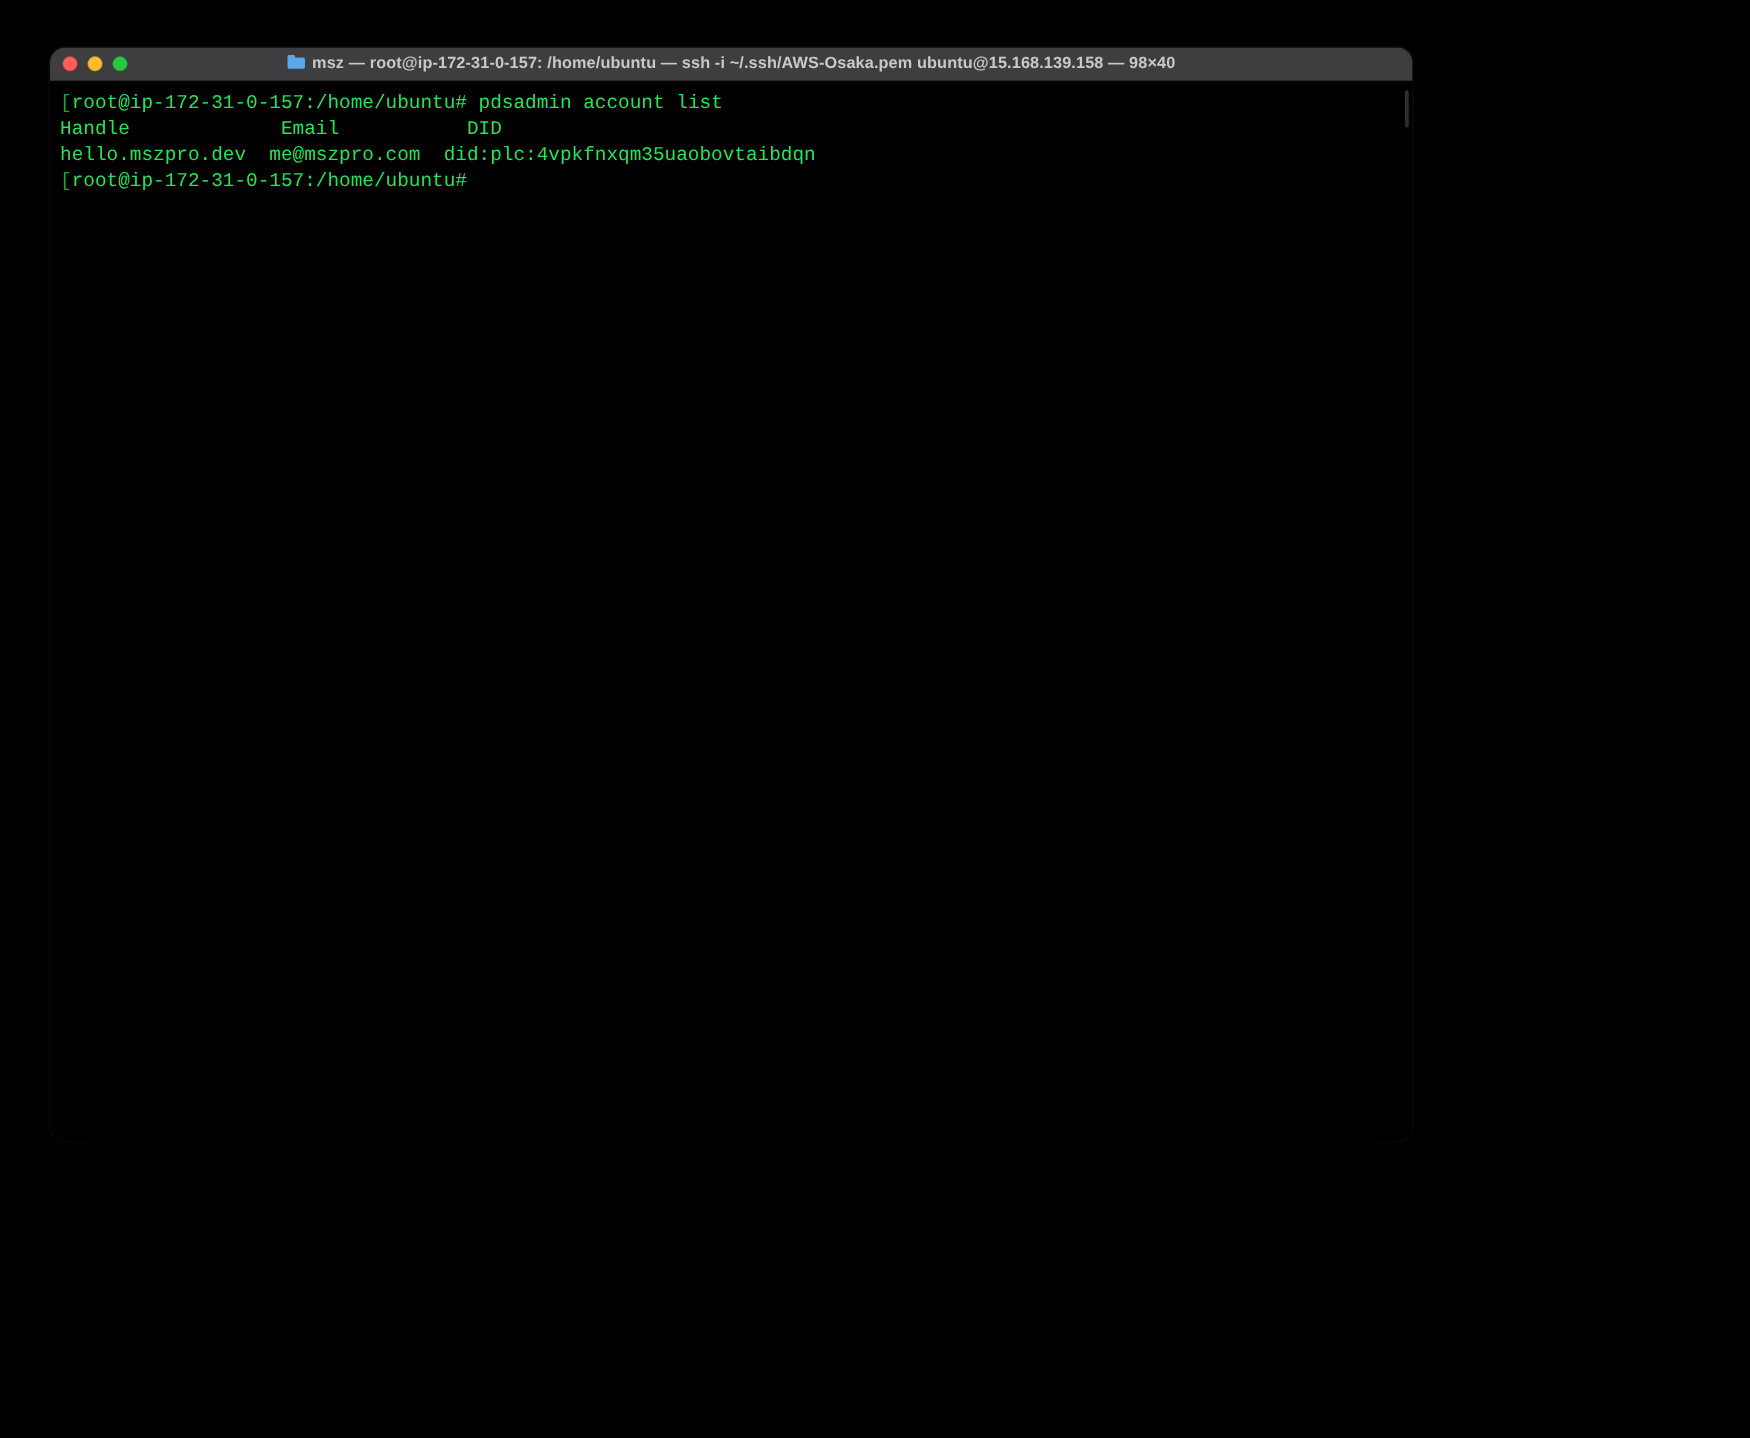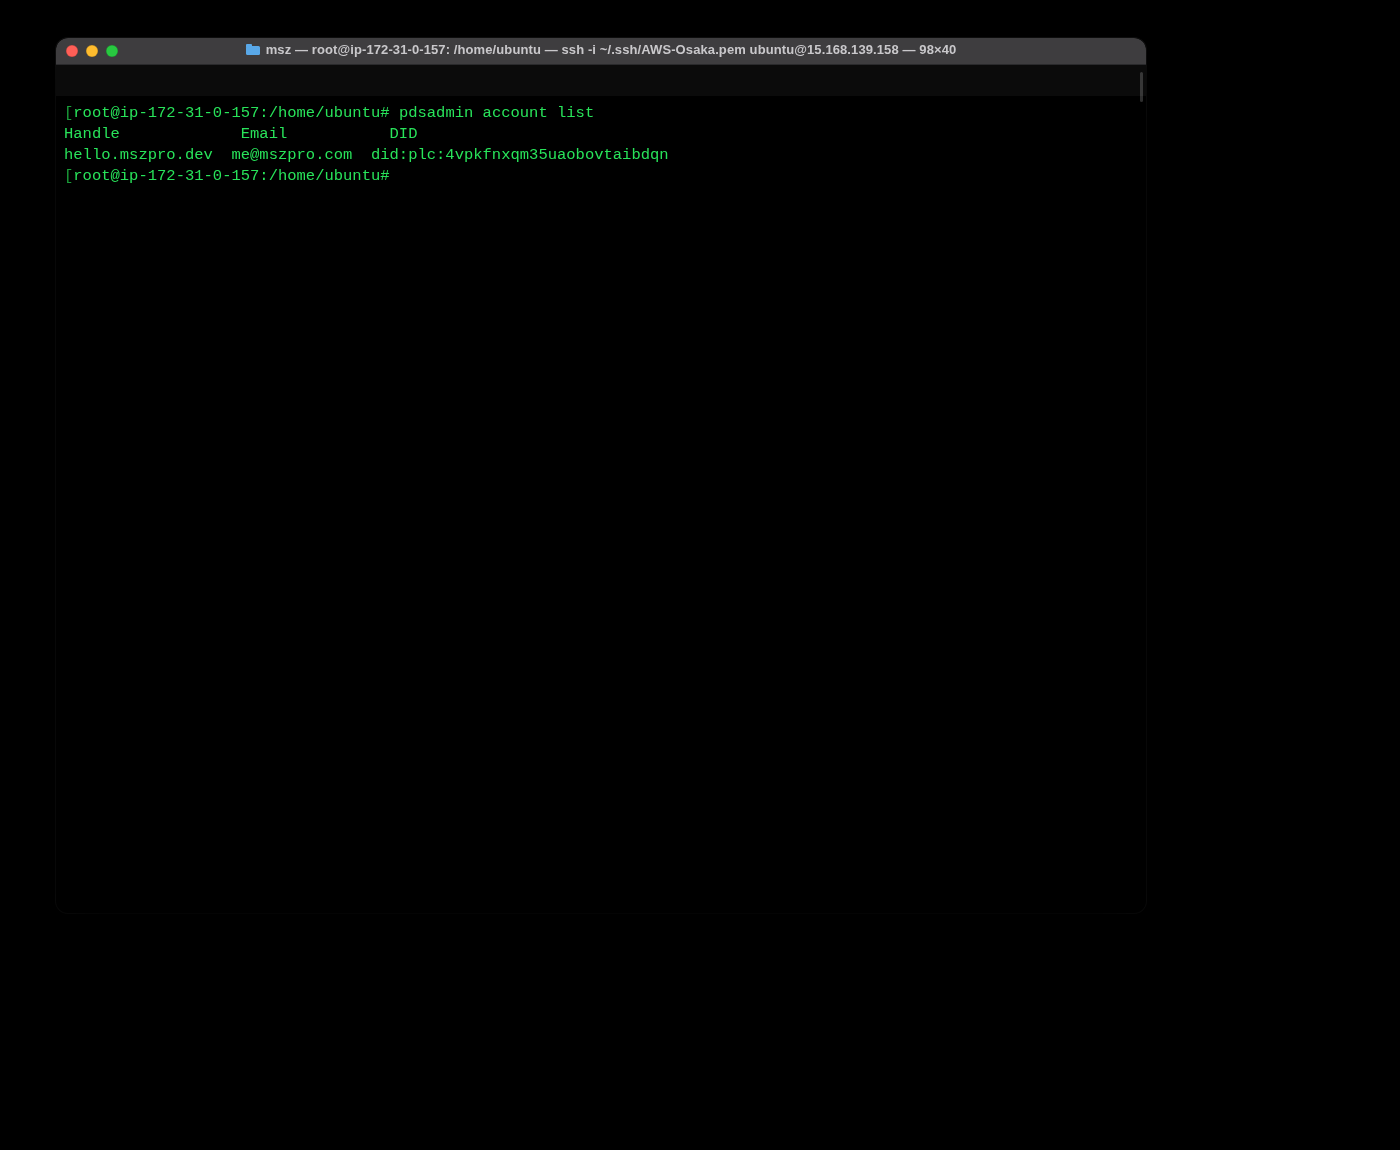--- a/index.html
+++ b/index.html
@@ -7,21 +7,21 @@
     padding: 0;
     width: 1400px;
     height: 1150px;
     background: #000;
     font-family: "Menlo", "Consolas", "Liberation Mono", monospace;
     overflow: hidden;
   }
 
   .window {
     position: absolute;
-    left: 56px;
+    left: 40px;
     top: 38px;
     width: 1090px;
     height: 875px;
     background: #0b0b0b;
     border-radius: 12px;
     box-shadow:
       0 30px 60px rgba(0,0,0,0.85),
       0 0 0 1px rgba(255,255,255,0.06);
     overflow: hidden;
   }
@@ -99,21 +99,20 @@
     top: 27px; bottom: 0;
     background: #000;
     padding: 7px 8px;
     box-sizing: border-box;
     color: #28e35a;
     font-size: 15.5px;
     line-height: 21px;
     white-space: pre;
     overflow: auto;
     font-variant-ligatures: none;
-    margin-top: 31px;
   }
 
   .bracket { color: #1aa03a; }
 
   .scrollbar {
     position: absolute;
     right: 3px;
     top: 34px;
     width: 3px;
     height: 30px;

